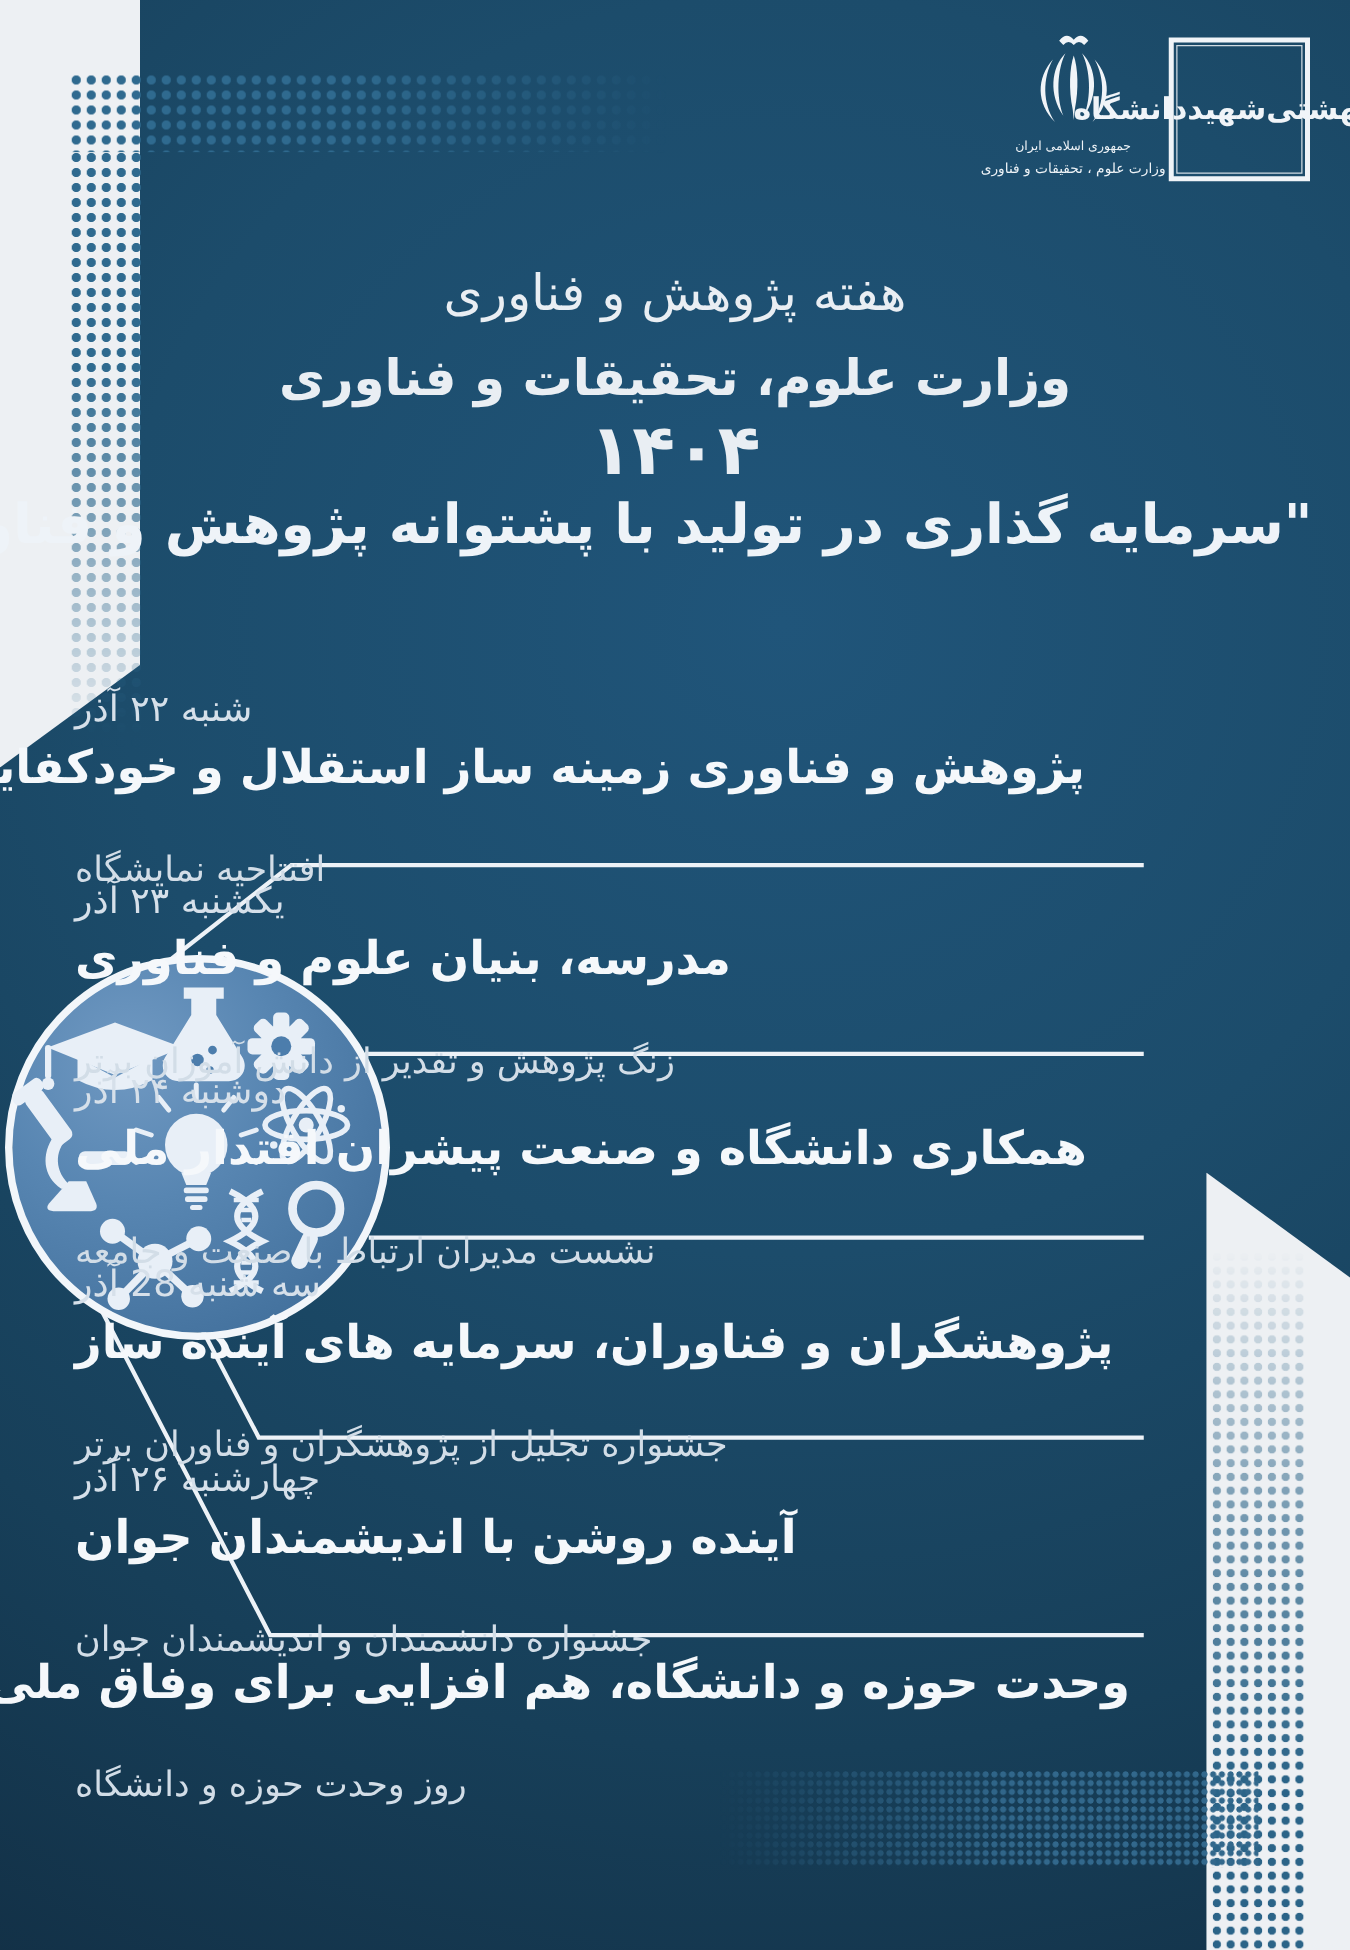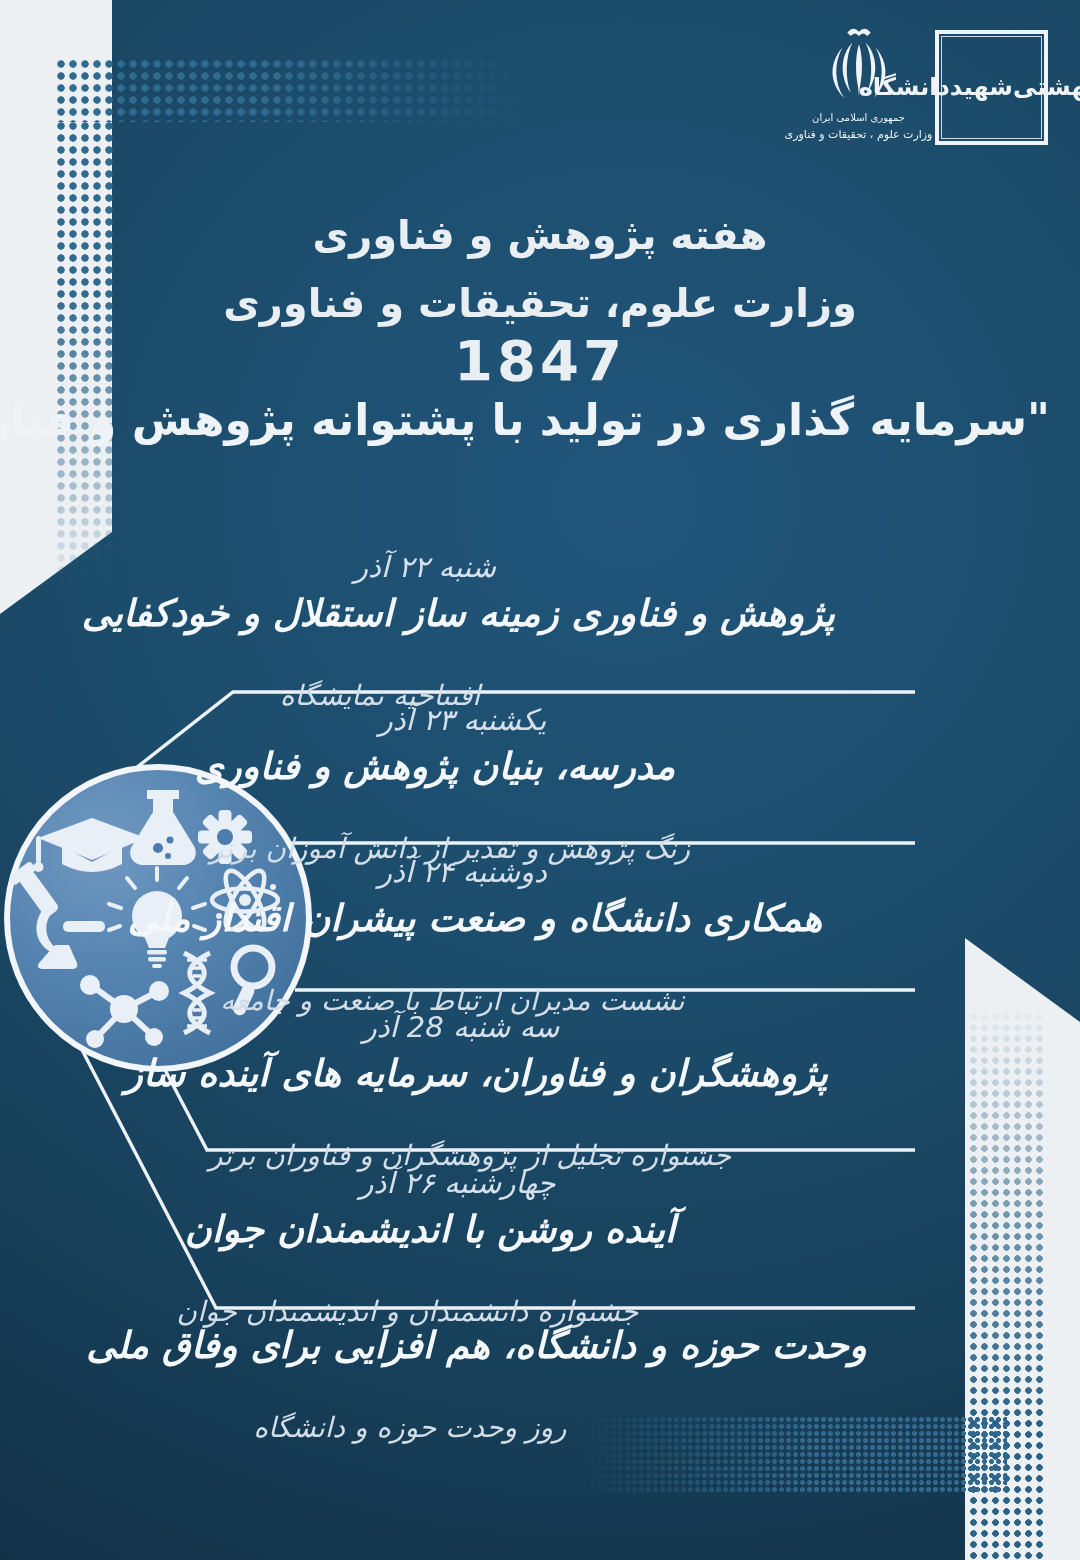--- a/index.html
+++ b/index.html
@@ -40,26 +40,26 @@
   .ministry-logo .mline1{font-size:10px;margin-top:2px;white-space:nowrap;}
   .ministry-logo .mline2{font-size:11px;margin-top:5px;white-space:nowrap;}
   .sbu-logo{position:absolute;left:935px;top:30px;width:105px;height:107px;border:4px solid #f0f4f8;
     color:#f0f4f8;text-align:center;}
   .sbu-inner{position:absolute;inset:2px;border:1px solid rgba(240,244,248,.85);
     display:flex;flex-direction:row;justify-content:center;align-items:center;}
   .sbu-word{font-weight:bold;font-size:24px;line-height:.96;white-space:nowrap;}
   .sbu-year{font-size:11px;line-height:1.1;margin-top:1px;}
   
   .hdr{position:absolute;left:30px;width:1020px;text-align:center;color:#e9eef3;direction:rtl;white-space:nowrap;}
-  .hdr-1{top:212px;font-size:40px;font-weight:bold;}
+  .hdr-1{top:212px;font-size:40px;font-weight:normal;}
   .hdr-2{top:280px;font-size:40px;font-weight:bold;}
   .hdr-year{top:328px;font-size:56px;font-weight:bold;letter-spacing:4px;}
   .hdr-slogan{top:394px;font-size:44px;font-weight:bold;color:#eef3f8;}
   
-  .ev{position:absolute;right:165px;left:60px;direction:rtl;text-align:center;color:#dde6ee;white-space:nowrap;font-style:italic;}
+  .ev{position:absolute;right:154px;left:60px;direction:rtl;text-align:left;color:#dde6ee;white-space:nowrap;}
   .ev-date{font-size:29px;line-height:42px;color:#d6e0ea;}
   .ev-title{font-size:37px;line-height:52px;font-weight:bold;color:#f5f8fb;}
   .ev-sub{font-size:28px;line-height:40px;color:#d2dde7;margin-top:36px;}
   .ev1{top:546px}.ev2{top:699px}.ev3{top:851px}.ev4{top:1006px}.ev5{top:1162px}.ev6{top:1320px}
   .ev1 .ev-date{padding-right:125px}.ev1 .ev-title{padding-right:58px}.ev1 .ev-sub{padding-right:215px}
   .ev2 .ev-date{padding-right:50px}.ev2 .ev-title{padding-right:105px}.ev2 .ev-sub{padding-right:75px}
   .ev3 .ev-date{padding-right:50px}.ev3 .ev-title{padding-right:25px}.ev3 .ev-sub{padding-right:70px}
   .ev4 .ev-date{padding-right:53px}.ev4 .ev-title{padding-right:22px}.ev4 .ev-sub{padding-right:35px}
   .ev5 .ev-date{padding-right:60px}.ev5 .ev-title{padding-right:115px}.ev5 .ev-sub{padding-right:160px}
   .ev6 .ev-date{padding-right:60px}.ev6 .ev-title{padding-right:22px}.ev6 .ev-sub{padding-right:155px}
@@ -204,31 +204,31 @@
     <div class="sbu-inner">
       <div class="sbu-word">دانشگاه</div>
       <div class="sbu-word">شهید</div>
       <div class="sbu-word">بهشتی</div>
       <div class="sbu-year">1625</div>
     </div>
   </div>
 
   <div class="hdr hdr-1">هفته پژوهش و فناوری</div>
   <div class="hdr hdr-2">وزارت علوم، تحقیقات و فناوری</div>
-  <div class="hdr hdr-year">1847</div>
+  <div class="hdr hdr-year">۱۴۰۴</div>
   <div class="hdr hdr-slogan">"سرمایه گذاری در تولید با پشتوانه پژوهش و فناوری"</div>
 
   <div class="ev ev1">
     <div class="ev-date">شنبه ۲۲ آذر</div>
     <div class="ev-title">پژوهش و فناوری زمینه ساز استقلال و خودکفایی</div>
     <div class="ev-sub">افتتاحیه نمایشگاه</div>
   </div>
   <div class="ev ev2">
     <div class="ev-date">یکشنبه ۲۳ آذر</div>
-    <div class="ev-title">مدرسه، بنیان پژوهش و فناوری</div>
+    <div class="ev-title">مدرسه، بنیان علوم و فناوری</div>
     <div class="ev-sub">زنگ پژوهش و تقدیر از دانش آموزان برتر</div>
   </div>
   <div class="ev ev3">
     <div class="ev-date">دوشنبه ۲۴ آذر</div>
     <div class="ev-title">همکاری دانشگاه و صنعت پیشران اقتدار ملی</div>
     <div class="ev-sub">نشست مدیران ارتباط با صنعت و جامعه</div>
   </div>
   <div class="ev ev4">
     <div class="ev-date">سه شنبه 28 آذر</div>
     <div class="ev-title">پژوهشگران و فناوران، سرمایه های آینده ساز</div>

